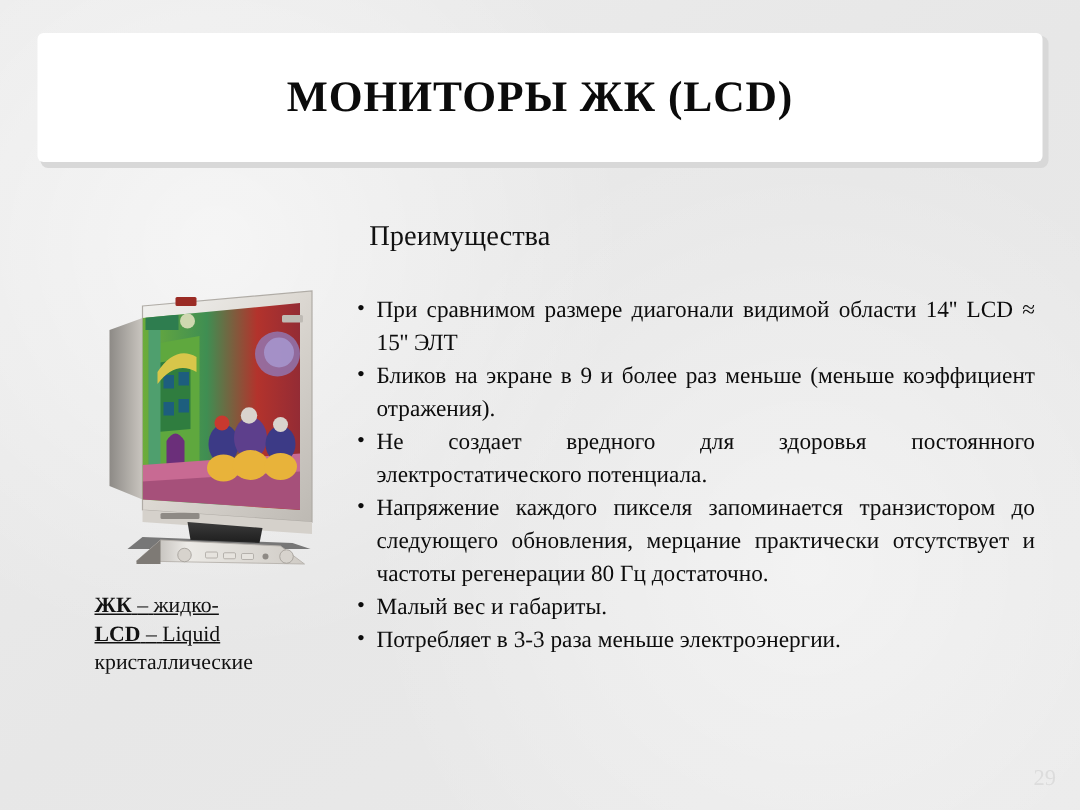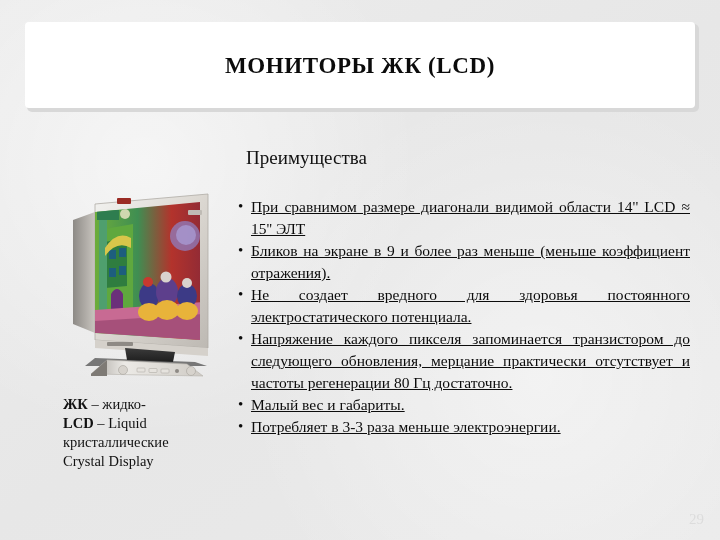--- a/index.html
+++ b/index.html
@@ -40,21 +40,21 @@
     top: 22px;
     width: 670px;
     height: 86px;
     background: #ffffff;
     border-radius: 4px;
     display: flex;
     align-items: center;
     justify-content: center;
   }
   .title-text {
-    font-size: 23px;
+    font-size: 29px;
     font-weight: bold;
     letter-spacing: 0.6px;
     font-variant: small-caps;
     color: #0b0b0b;
     white-space: nowrap;
     line-height: 1;
   }
 
   
   .subtitle {
@@ -96,20 +96,21 @@
     text-align: justify;
     text-align-last: left;
     color: #111;
   }
   .caption b { font-weight: bold; }
   .caption .ln { display: block; }
   .cap-row {
     display: flex;
     justify-content: space-between;
     align-items: baseline;
+    text-decoration: underline;
   }
 
   
   .bullets {
     position: absolute;
     left: 238px;
     top: 196px;
     width: 452px;
     font-size: 15.5px;
     line-height: 1.42;
@@ -124,21 +125,20 @@
     flex: 0 0 auto;
     width: 13px;
     font-size: 15px;
     line-height: 1.42;
   }
   .bullet-body {
     flex: 1 1 auto;
     text-align: justify;
     text-align-last: left;
     hyphens: none;
-    text-decoration: underline;
   }
 
   
   .page-num {
     position: absolute;
     right: 16px;
     bottom: 12px;
     font-size: 15px;
     color: #dcdcdc;
   }
@@ -257,21 +257,20 @@
         <b>ЖК</b>
         <span>–</span>
         <span>жидко-</span>
       </span>
       <span class="ln cap-row">
         <b>LCD</b>
         <span>–</span>
         <span>Liquid</span>
       </span>
       <span class="ln">кристаллические</span>
-      <span class="ln">Crystal Display</span>
     </div>
   </div>
 
   <div class="bullets">
     <div class="bullet-item">
       <span class="bullet-mark">•</span>
       <span class="bullet-body">При сравнимом размере диагонали видимой области 14'' LCD ≈ 15'' ЭЛТ</span>
     </div>
     <div class="bullet-item">
       <span class="bullet-mark">•</span>

